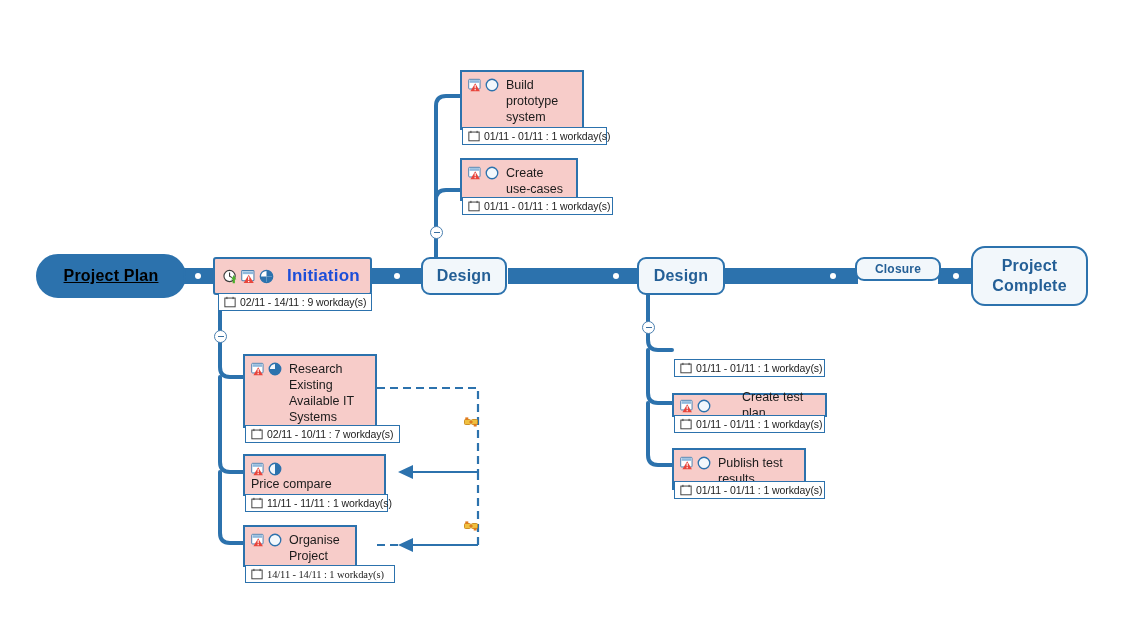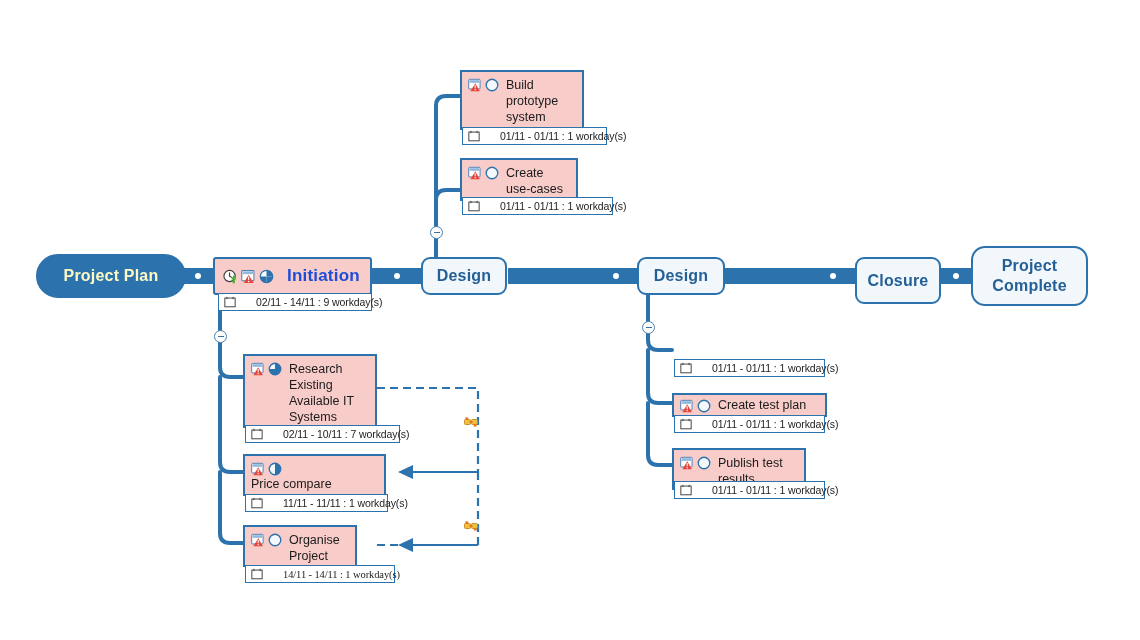--- a/index.html
+++ b/index.html
@@ -13,25 +13,26 @@
   #canvas{position:absolute;left:0;top:0;width:1140px;height:640px;}
   #svg-layer{position:absolute;left:0;top:0;width:1140px;height:640px;pointer-events:none;}
 
   
   .node{position:absolute;box-sizing:border-box;}
 
   .root-node{
     background:#2c72ad;
     border:2px solid #2c72ad;
     border-radius:22px;
-    color:#fef9c3;
+    color:#000000;
     font-weight:bold;
     display:flex;align-items:center;justify-content:center;
     text-align:center;
     letter-spacing:.2px;
+    text-decoration:underline;
   }
   .spine-node{
     background:#f2f7fb;
     border:2px solid #2c72ad;
     border-radius:9px;
     color:#245f96;
     font-weight:bold;
     display:flex;align-items:center;justify-content:center;
     text-align:center;
     letter-spacing:.2px;
@@ -79,21 +80,21 @@
     background:#ffffff;
     border:1px solid #2c72ad;
     display:flex;align-items:center;
     padding:0 5px;
     height:18px;
     font-size:10.5px;
     color:#222;
     white-space:nowrap;
     letter-spacing:-.1px;
   }
-  .date-text{margin-left:20px;}
+  .date-text{margin-left:4px;}
 
   
   .ico{display:inline-block;flex:0 0 auto;line-height:0;}
   .ico svg{display:block;}
 
   
   .collapse-btn{
     position:absolute;
     width:13px;height:13px;
     border-radius:50%;
@@ -215,21 +216,21 @@
   </div>
 
   <div class="node spine-node" style="left:421px;top:257px;width:86px;height:38px;font-size:16px;">
     <span>Design</span>
   </div>
 
   <div class="node spine-node" style="left:637px;top:257px;width:88px;height:38px;font-size:16px;">
     <span>Design</span>
   </div>
 
-  <div class="node spine-node" style="left:855px;top:257px;width:86px;height:47px;font-size:16px;">
+  <div class="node spine-node" style="left:855px;top:257px;width:86px;height:24px;font-size:12px;">
     <span>Closure</span>
   </div>
 
   <div class="node spine-node rounded-lg" style="left:971px;top:246px;width:117px;height:60px;font-size:16px;flex-direction:column;line-height:20px;">
     <span>Project</span>
     <span>Complete</span>
   </div>
 
   <div class="collapse-btn" style="left:430px;top:226px;">
     <span class="bar"></span>
@@ -401,21 +402,21 @@
   <div class="date-bar" style="left:674px;top:359px;width:151px;">
     <span class="ico">
       <svg width="12" height="12" viewBox="0 0 14 14">
         <rect x="1" y="2.4" width="12" height="10.2" fill="#ffffff" stroke="#3b3b3b" stroke-width="1.1"></rect>
         <path d="M3.4,1 L3.4,3.6 M10.6,1 L10.6,3.6" stroke="#3b3b3b" stroke-width="1.1"></path>
       </svg>
     </span>
     <span class="date-text">01/11 - 01/11 : 1 workday(s)</span>
   </div>
 
-  <div class="task-node" style="left:672px;top:393px;width:155px;height:24px;align-items:center;">
+  <div class="task-node" style="left:672px;top:393px;width:155px;height:24px;align-items:center;gap:24px;">
     <span class="task-icons">
       <span class="ico">
         <svg width="14" height="14" viewBox="0 0 16 16">
           <rect x="0.8" y="1.5" width="13" height="11" rx="1" fill="#ffffff" stroke="#4a7fb0" stroke-width="1.1"></rect>
           <rect x="1.8" y="2.5" width="11" height="3" fill="#8fb8dc"></rect>
           <path d="M8.2,6 L13.6,15 L2.8,15 z" fill="#e8453c"></path>
           <path d="M8.2,8 L8.2,11.8" stroke="#ffffff" stroke-width="1.2"></path>
           <circle cx="8.2" cy="13.3" r="0.8" fill="#ffffff"></circle>
         </svg>
       </span>

